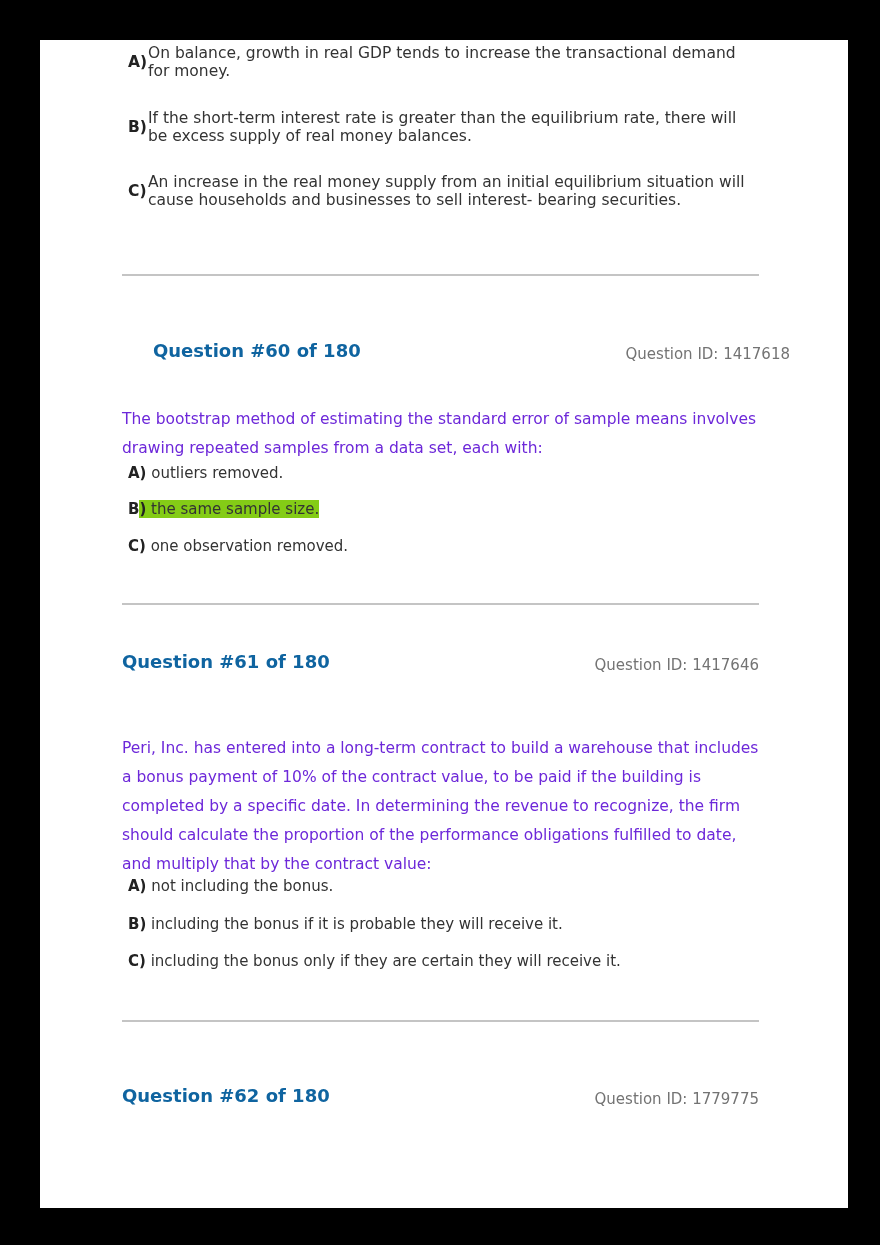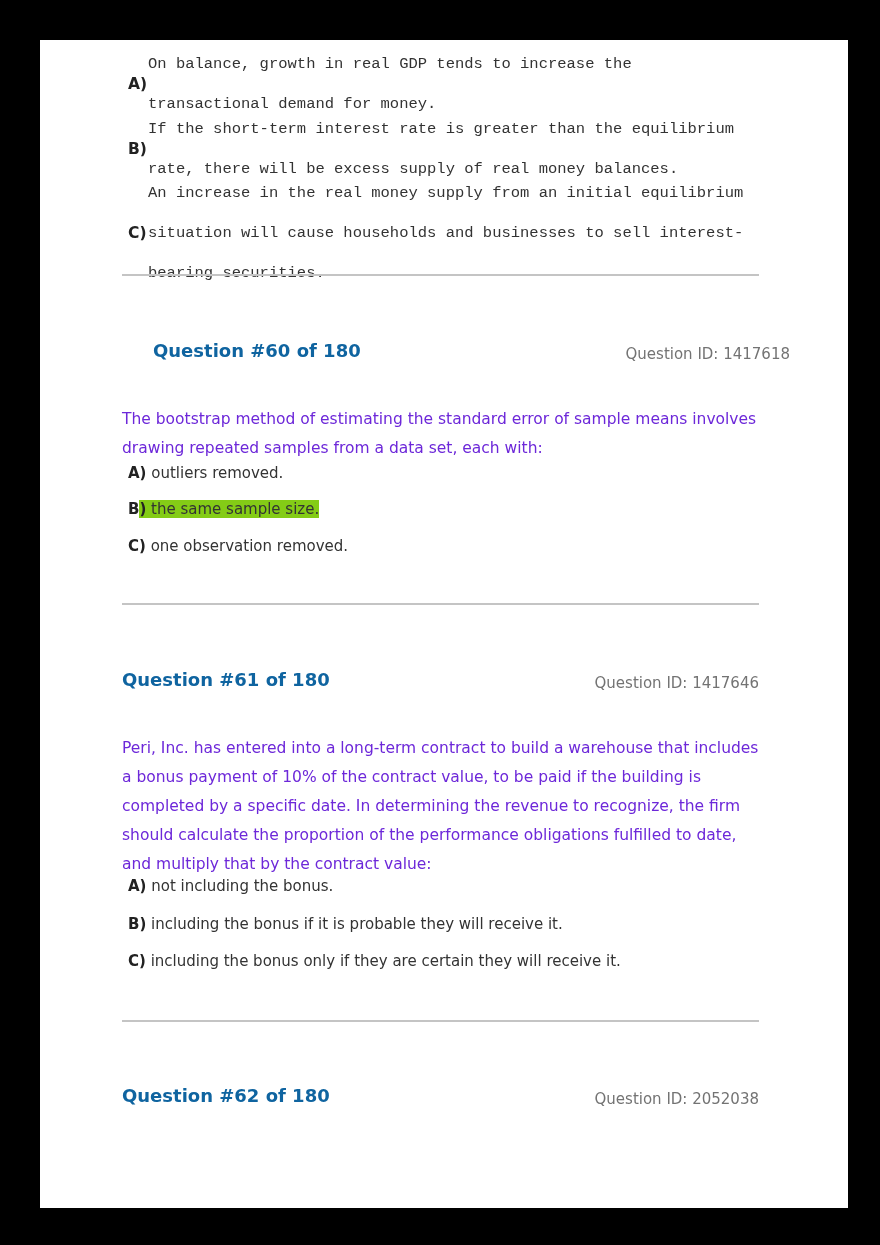--- a/index.html
+++ b/index.html
@@ -39,23 +39,22 @@
   }
   .ans-row .letter {
     font-weight: bold;
     color: #222222;
     width: 26px;
     flex: 0 0 26px;
     padding-left: 6px;
     box-sizing: border-box;
   }
   .ans-row .text {
-    line-height: 40px;
+    line-height: 18px;
     width: 610px;
-    font-family: Liberation Mono, monospace;
   }
   .sep {
     position: absolute;
     left: 0;
     width: 637px;
     height: 2px;
     background: #c4c4c4;
   }
   .q-head {
     position: absolute;
@@ -136,21 +135,21 @@
     <div class="opt" style="top:458px;">
       <span class="letter">B</span><span class="hl"><span class="letter">)</span><span> the same sample size.</span></span>
     </div>
     <div class="opt" style="top:495px;">
       <span class="letter">C)</span>
       <span>one observation removed.</span>
     </div>
 
     <div class="sep" style="top:563px;"></div>
 
-    <div class="q-head" style="top:629px;">
+    <div class="q-head" style="top:611px;">
       <span class="q-title">Question #61 of 180</span>
       <span class="q-id">Question ID: 1417646</span>
     </div>
     <div class="stem" style="top:674px;">Peri, Inc. has entered into a long-term contract to build a warehouse that includes a bonus payment of 10% of the contract value, to be paid if the building is completed by a specific date. In determining the revenue to recognize, the firm should calculate the proportion of the performance obligations fulfilled to date, and multiply that by the contract value:</div>
     <div class="opt" style="top:835px;">
       <span class="letter">A)</span>
       <span>not including the bonus.</span>
     </div>
     <div class="opt" style="top:873px;">
       <span class="letter">B)</span>
@@ -158,17 +157,17 @@
     </div>
     <div class="opt" style="top:910px;">
       <span class="letter">C)</span>
       <span>including the bonus only if they are certain they will receive it.</span>
     </div>
 
     <div class="sep" style="top:980px;"></div>
 
     <div class="q-head" style="top:1045px;">
       <span class="q-title">Question #62 of 180</span>
-      <span class="q-id">Question ID: 2052038</span>
+      <span class="q-id">Question ID: 1779775</span>
     </div>
 
   </div>
 </div>
 
 </body></html>

